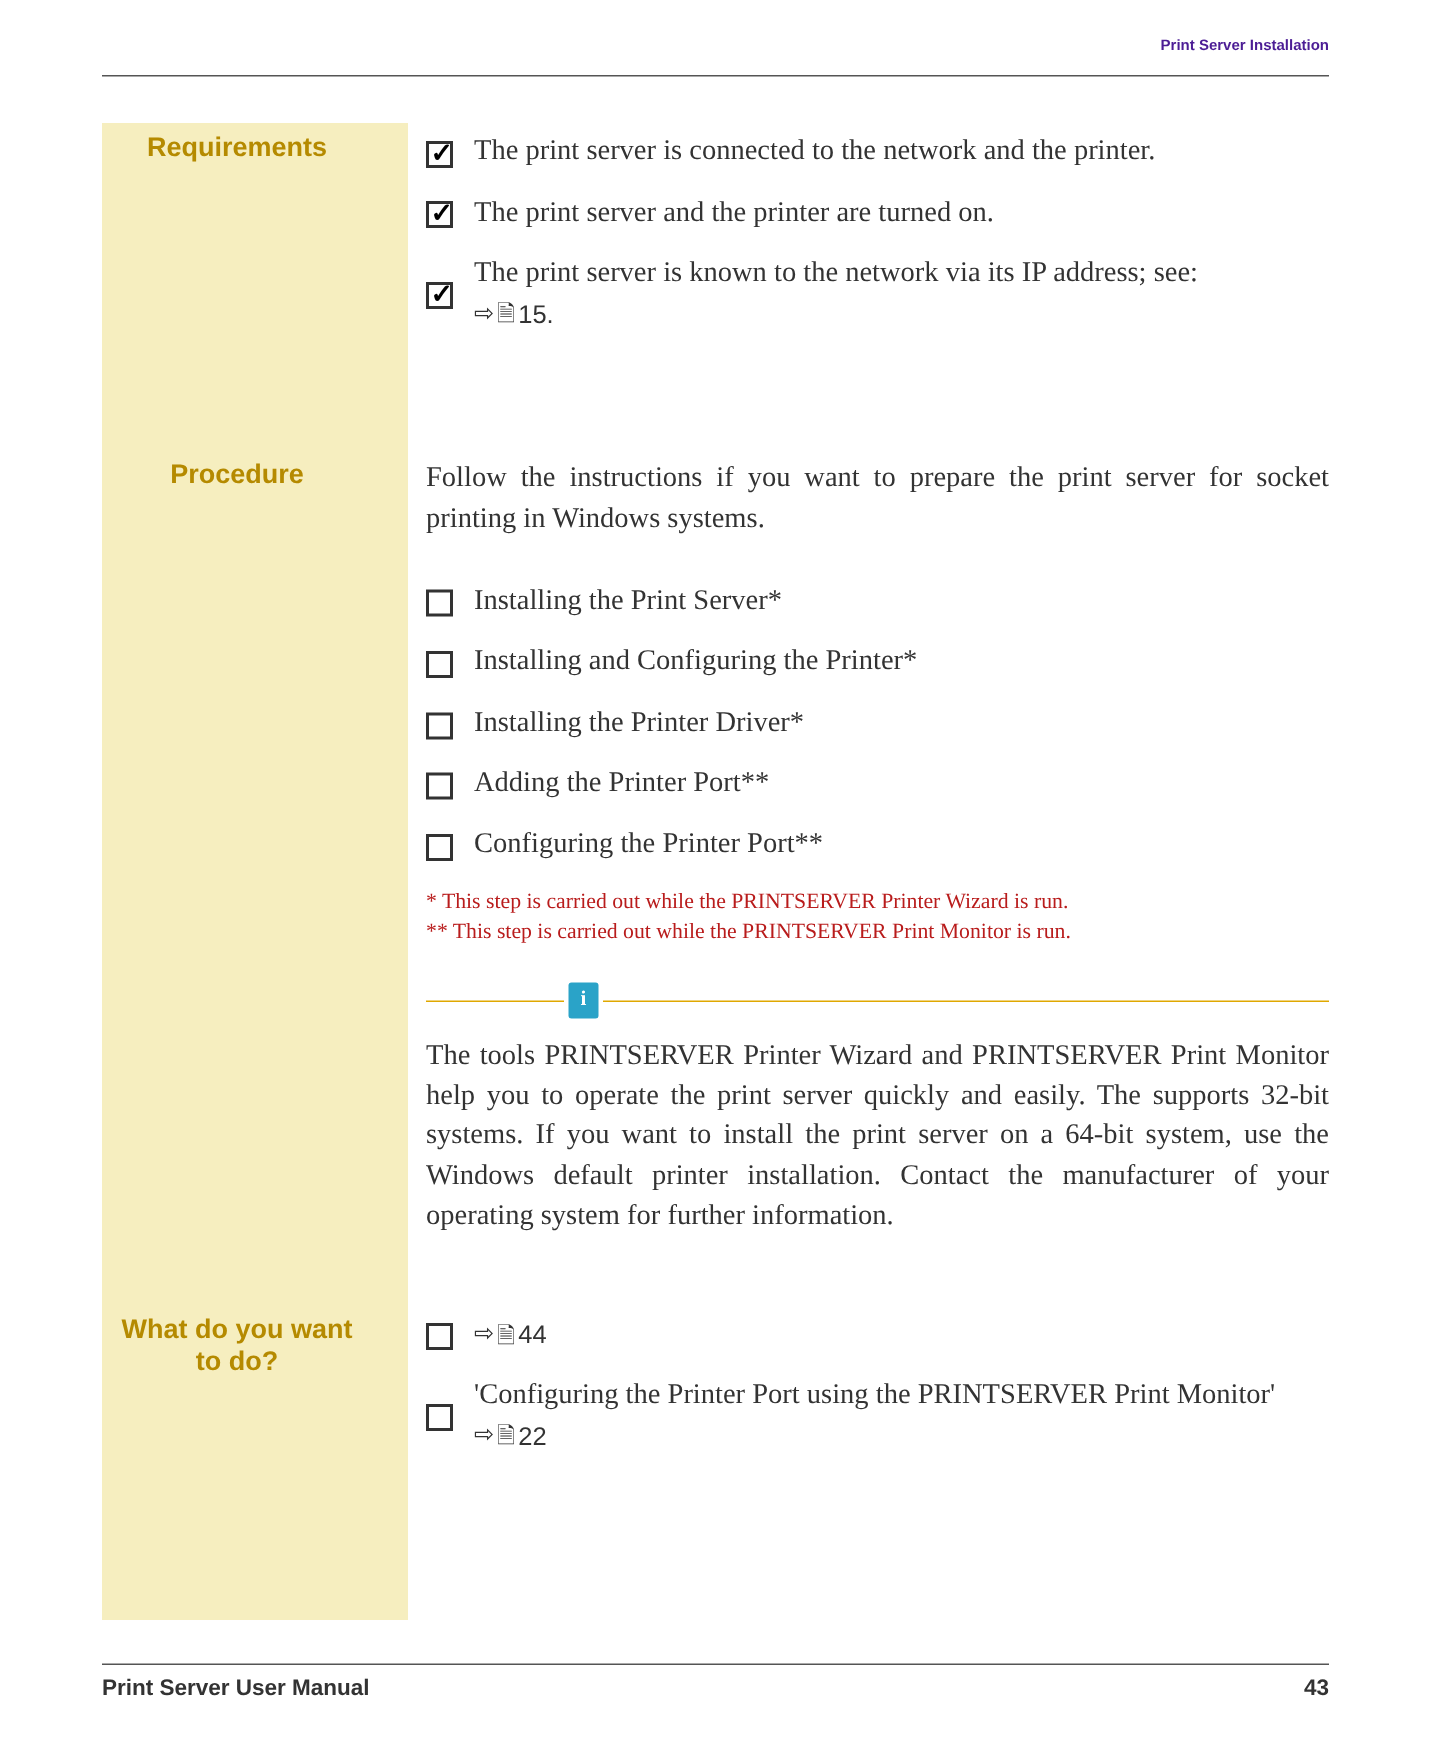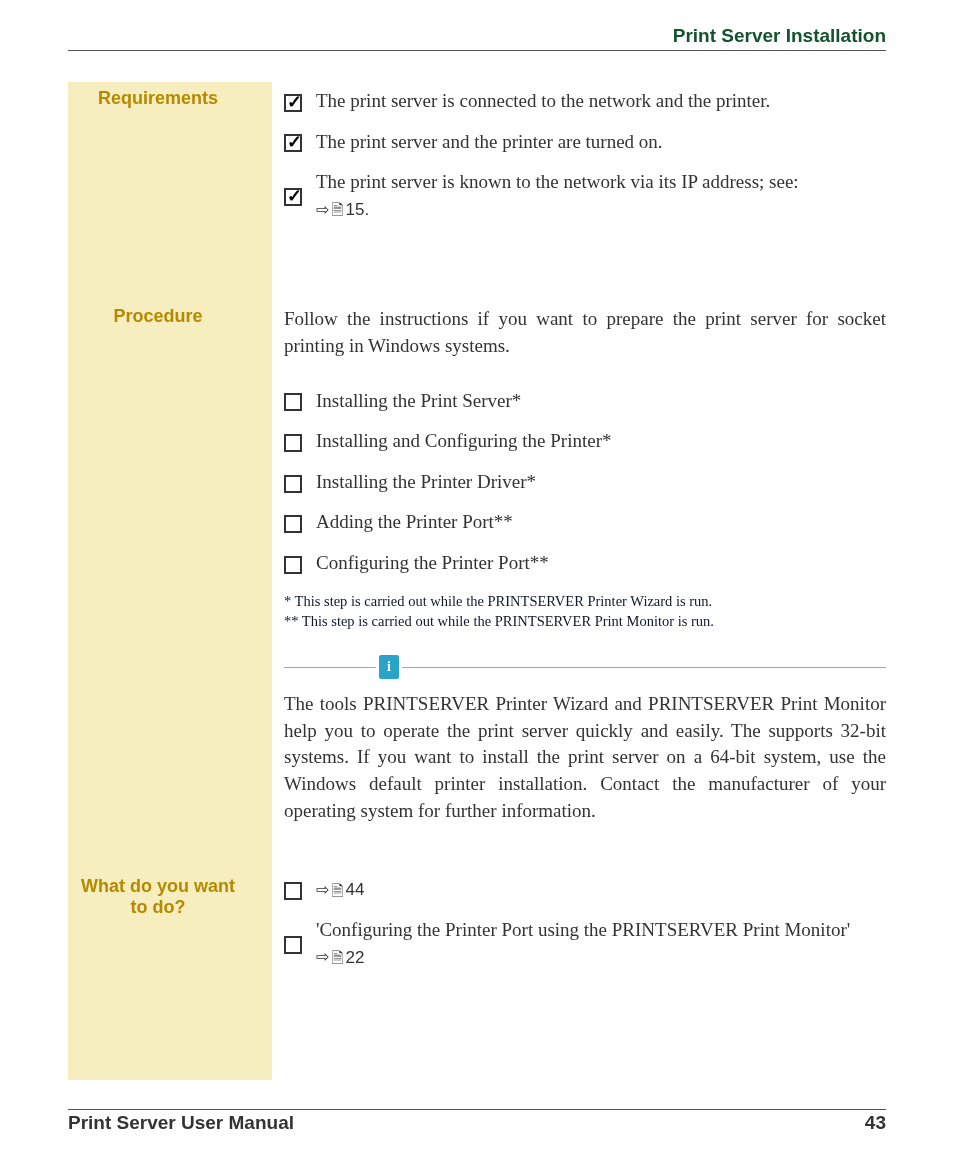--- a/index.html
+++ b/index.html
@@ -9,23 +9,23 @@
       background: #fff;
       font-family: Georgia, 'Times New Roman', serif;
       position: relative;
       color: #333;
     }
     .header {
       position: absolute;
       top: 25px;
       right: 68px;
       font-weight: bold;
-      font-size: 19px;
+      font-size: 10px;
       font-family: Arial, sans-serif;
-      color: #14532d;
+      color: #4c1d95;
       text-align: center;
     }
     .header-rule {
       position: absolute;
       top: 50px;
       left: 68px;
       right: 68px;
       border-top: 1px solid #555;
     }
     .sidebar {
@@ -71,21 +71,21 @@
     }
     .check-text { flex: 1; }
     .ref-link { white-space: nowrap; }
     .page-ref {
       display: inline-flex; align-items: center; font-family: Arial, sans-serif;
       font-size: 17px; gap: 2px;
     }
     .arrow-icon { font-size: 16px; }
     .doc-icon { font-size: 15px; }
     .procedure-intro { text-align: justify; margin-bottom: 28px; }
-    .footnotes { font-size: 14.5px; color: #0f172a; margin-top: 6px; line-height: 1.4; }
+    .footnotes { font-size: 14.5px; color: #b91c1c; margin-top: 6px; line-height: 1.4; }
     .info-divider {
       display: flex; align-items: center; margin: 24px 0 12px 0;
     }
     .info-divider .line-left {
       width: 92px; border-top: 1.5px solid #e0a800;
     }
     .info-divider .line-right {
       flex: 1; border-top: 1.5px solid #e0a800;
     }
     .info-icon {
@@ -105,21 +105,21 @@
       border-top: 1px solid #555;
     }
     .footer {
       position: absolute;
       bottom: 34px;
       left: 68px;
       right: 68px;
       display: flex;
       justify-content: space-between;
       font-family: Arial, sans-serif;
-      font-size: 19px;
+      font-size: 15px;
       font-weight: bold;
       color: #333;
     }
   </style>
 </head>
 <body>
 
 <div class="header">Print Server Installation</div>
 <div class="header-rule"></div>
 

